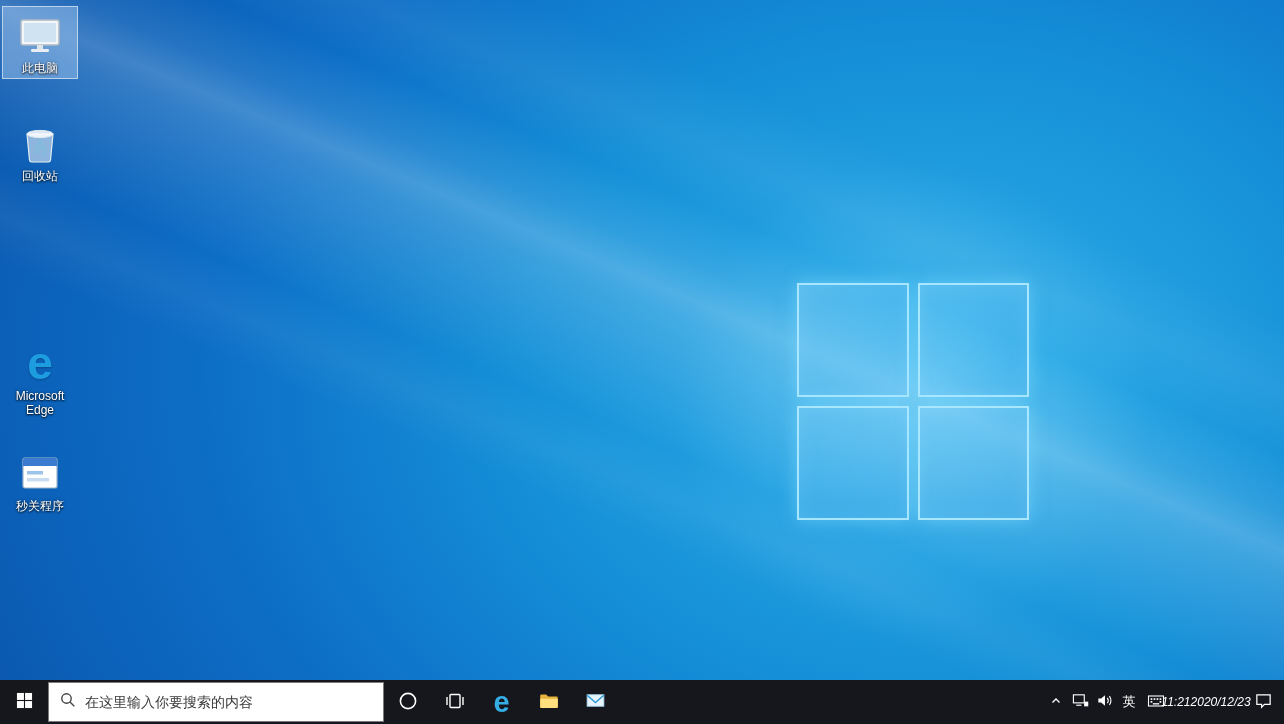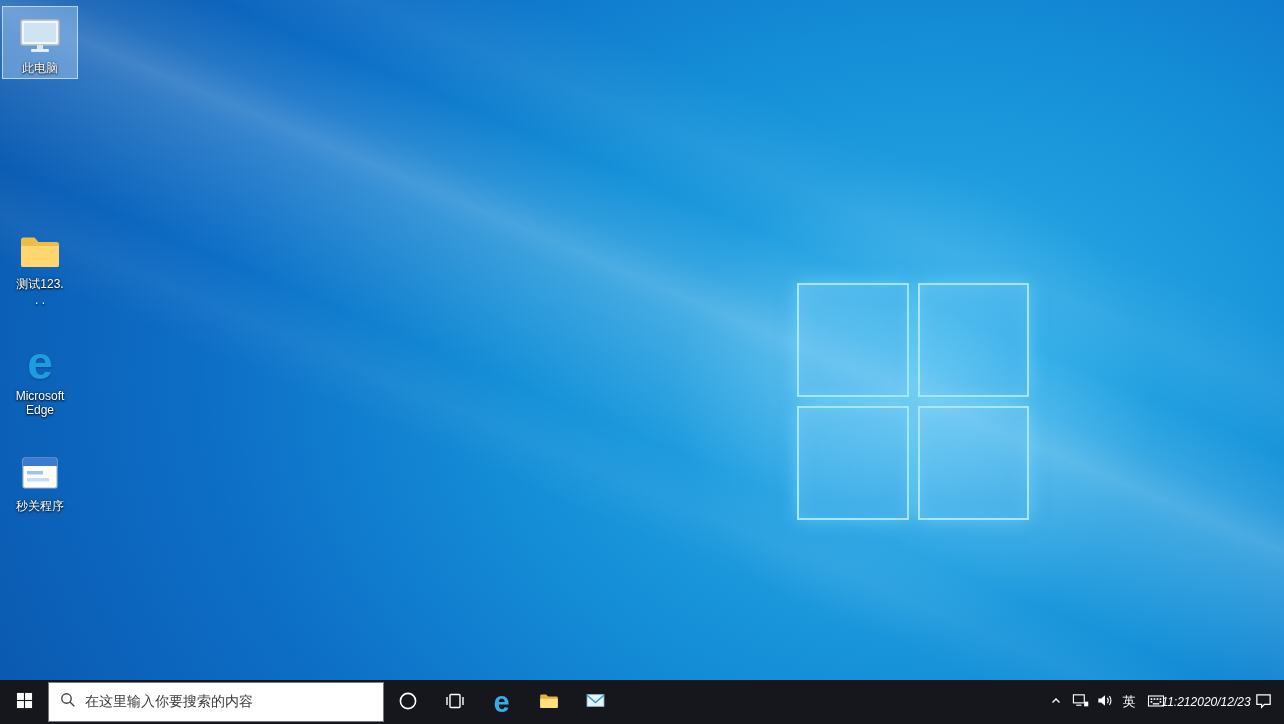--- a/index.html
+++ b/index.html
@@ -58,21 +58,21 @@
     height:44px; border:none; background:transparent; color:#fff;
     display:flex; align-items:center; justify-content:center; cursor:pointer;
   }
   .start { width:48px; }
   .searchbox {
     width:336px; height:40px; background:#ffffff; border:1px solid #7a7a7a;
     display:flex; align-items:center; gap:9px; padding:0 11px;
   }
   .searchbox input {
     flex:1; border:none; outline:none; font-size:14px; color:#333; background:transparent;
-    font-family:Liberation Serif, serif;
+    font-family:Liberation Sans, sans-serif;
   }
   .searchbox input::placeholder { color:#3a3a3a; opacity:1; }
   .appbtn { width:47px; }
   .tb-edge-e { font-size:29px; line-height:29px; font-weight:bold; color:#35aee6; }
 
   .tray { margin-left:auto; display:flex; align-items:center; height:44px; }
   .traybtn { height:44px; border:none; background:transparent; display:flex; align-items:center; justify-content:center; cursor:pointer; }
   .w24 { width:24px; } .w28 { width:28px; }
   .ime { color:#fff; font-size:13px; width:26px; text-align:center; }
   .clock { width:72px; text-align:center; font-size:12px; line-height:15px; color:#fff; padding-top:1px;font-style:italic; }
@@ -97,31 +97,33 @@
         <svg viewBox="0 0 48 48" width="48" height="48">
           <rect x="5" y="9" width="38" height="25" rx="2" fill="#f2f6f9" stroke="#aeb9c2" stroke-width="1.5"></rect>
           <rect x="8" y="12" width="32" height="19" fill="#cfe3f2"></rect>
           <rect x="21" y="34" width="6" height="4" fill="#dde4e9"></rect>
           <rect x="15" y="38" width="18" height="3" rx="1.2" fill="#e8edf1"></rect>
         </svg>
       </div>
       <div class="dicon-label">此电脑</div>
     </div>
 
-
-    <div class="dicon" style="top:222px">
+    <div class="dicon" style="top:114px">
       <div class="dicon-img">
         <svg viewBox="0 0 48 48" width="48" height="48">
-          <path d="M5 13 q0-2.5 2.5-2.5 h11 l4 4.5 h18 q2.5 0 2.5 2.5 v20 q0 2.5 -2.5 2.5 h-33 q-2.5 0 -2.5 -2.5 z" fill="#eebd45"></path>
-          <path d="M5 19 h38 v18.5 q0 2.5 -2.5 2.5 h-33 q-2.5 0 -2.5 -2.5 z" fill="#ffd76e"></path>
-        </svg>
-      </div>
-      <div class="dicon-label">测试123.</div>
-      <div class="dicon-label">. .</div>
-    </div>
+          <path d="M11 15 L37 15 L34.5 41 Q34.3 43 32.3 43 L15.7 43 Q13.7 43 13.5 41 Z" fill="rgba(240,248,252,0.55)" stroke="#e3edf3" stroke-width="1.2"></path>
+          <ellipse cx="24" cy="15" rx="13" ry="3.6" fill="rgba(255,255,255,0.85)" stroke="#dfe9ef" stroke-width="1"></ellipse>
+          <path d="M24 22 l4.5 7 h-9 z" fill="none" stroke="#7fbcdb" stroke-width="1.6"></path>
+          <path d="M18.5 33 h6" stroke="#7fbcdb" stroke-width="1.6"></path>
+          <path d="M26 36 l4-5" stroke="#7fbcdb" stroke-width="1.6"></path>
+        </svg>
+      </div>
+      <div class="dicon-label">回收站</div>
+    </div>
+
 
     <div class="dicon" style="top:334px">
       <div class="dicon-img">
         <span class="edge-e">e</span>
       </div>
       <div class="dicon-label">Microsoft Edge</div>
     </div>
 
     <div class="dicon" style="top:444px">
       <div class="dicon-img">

